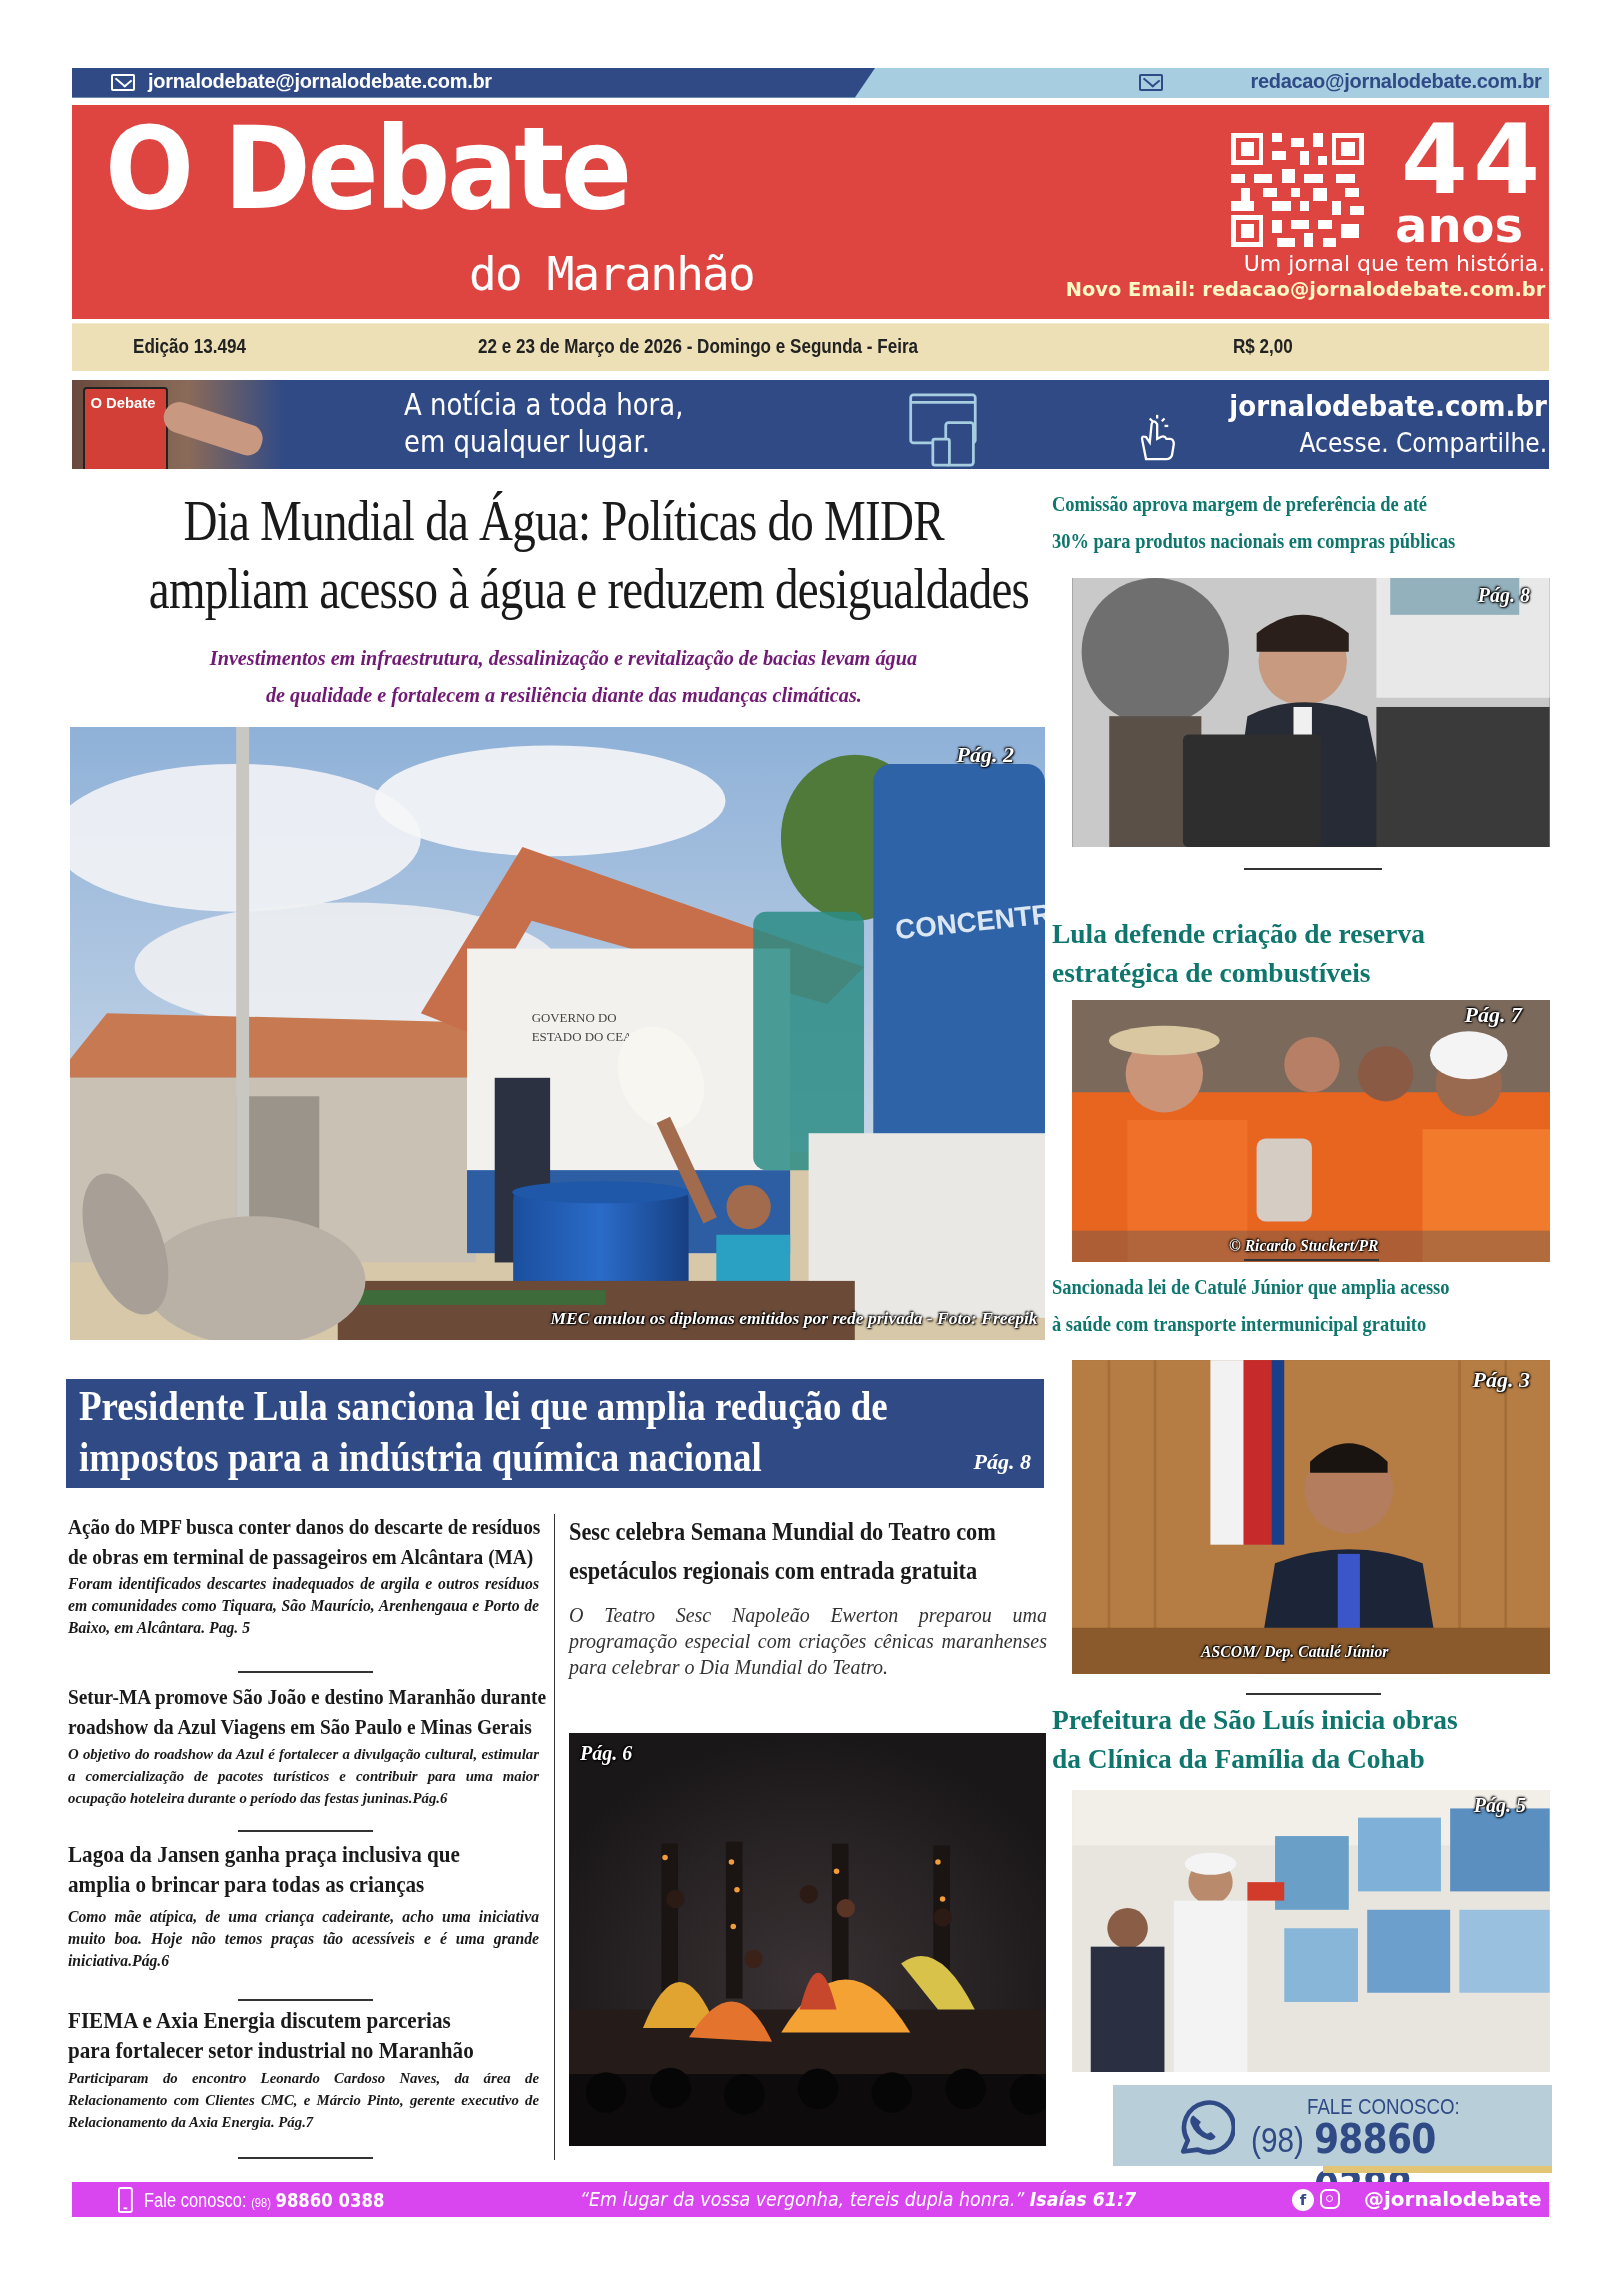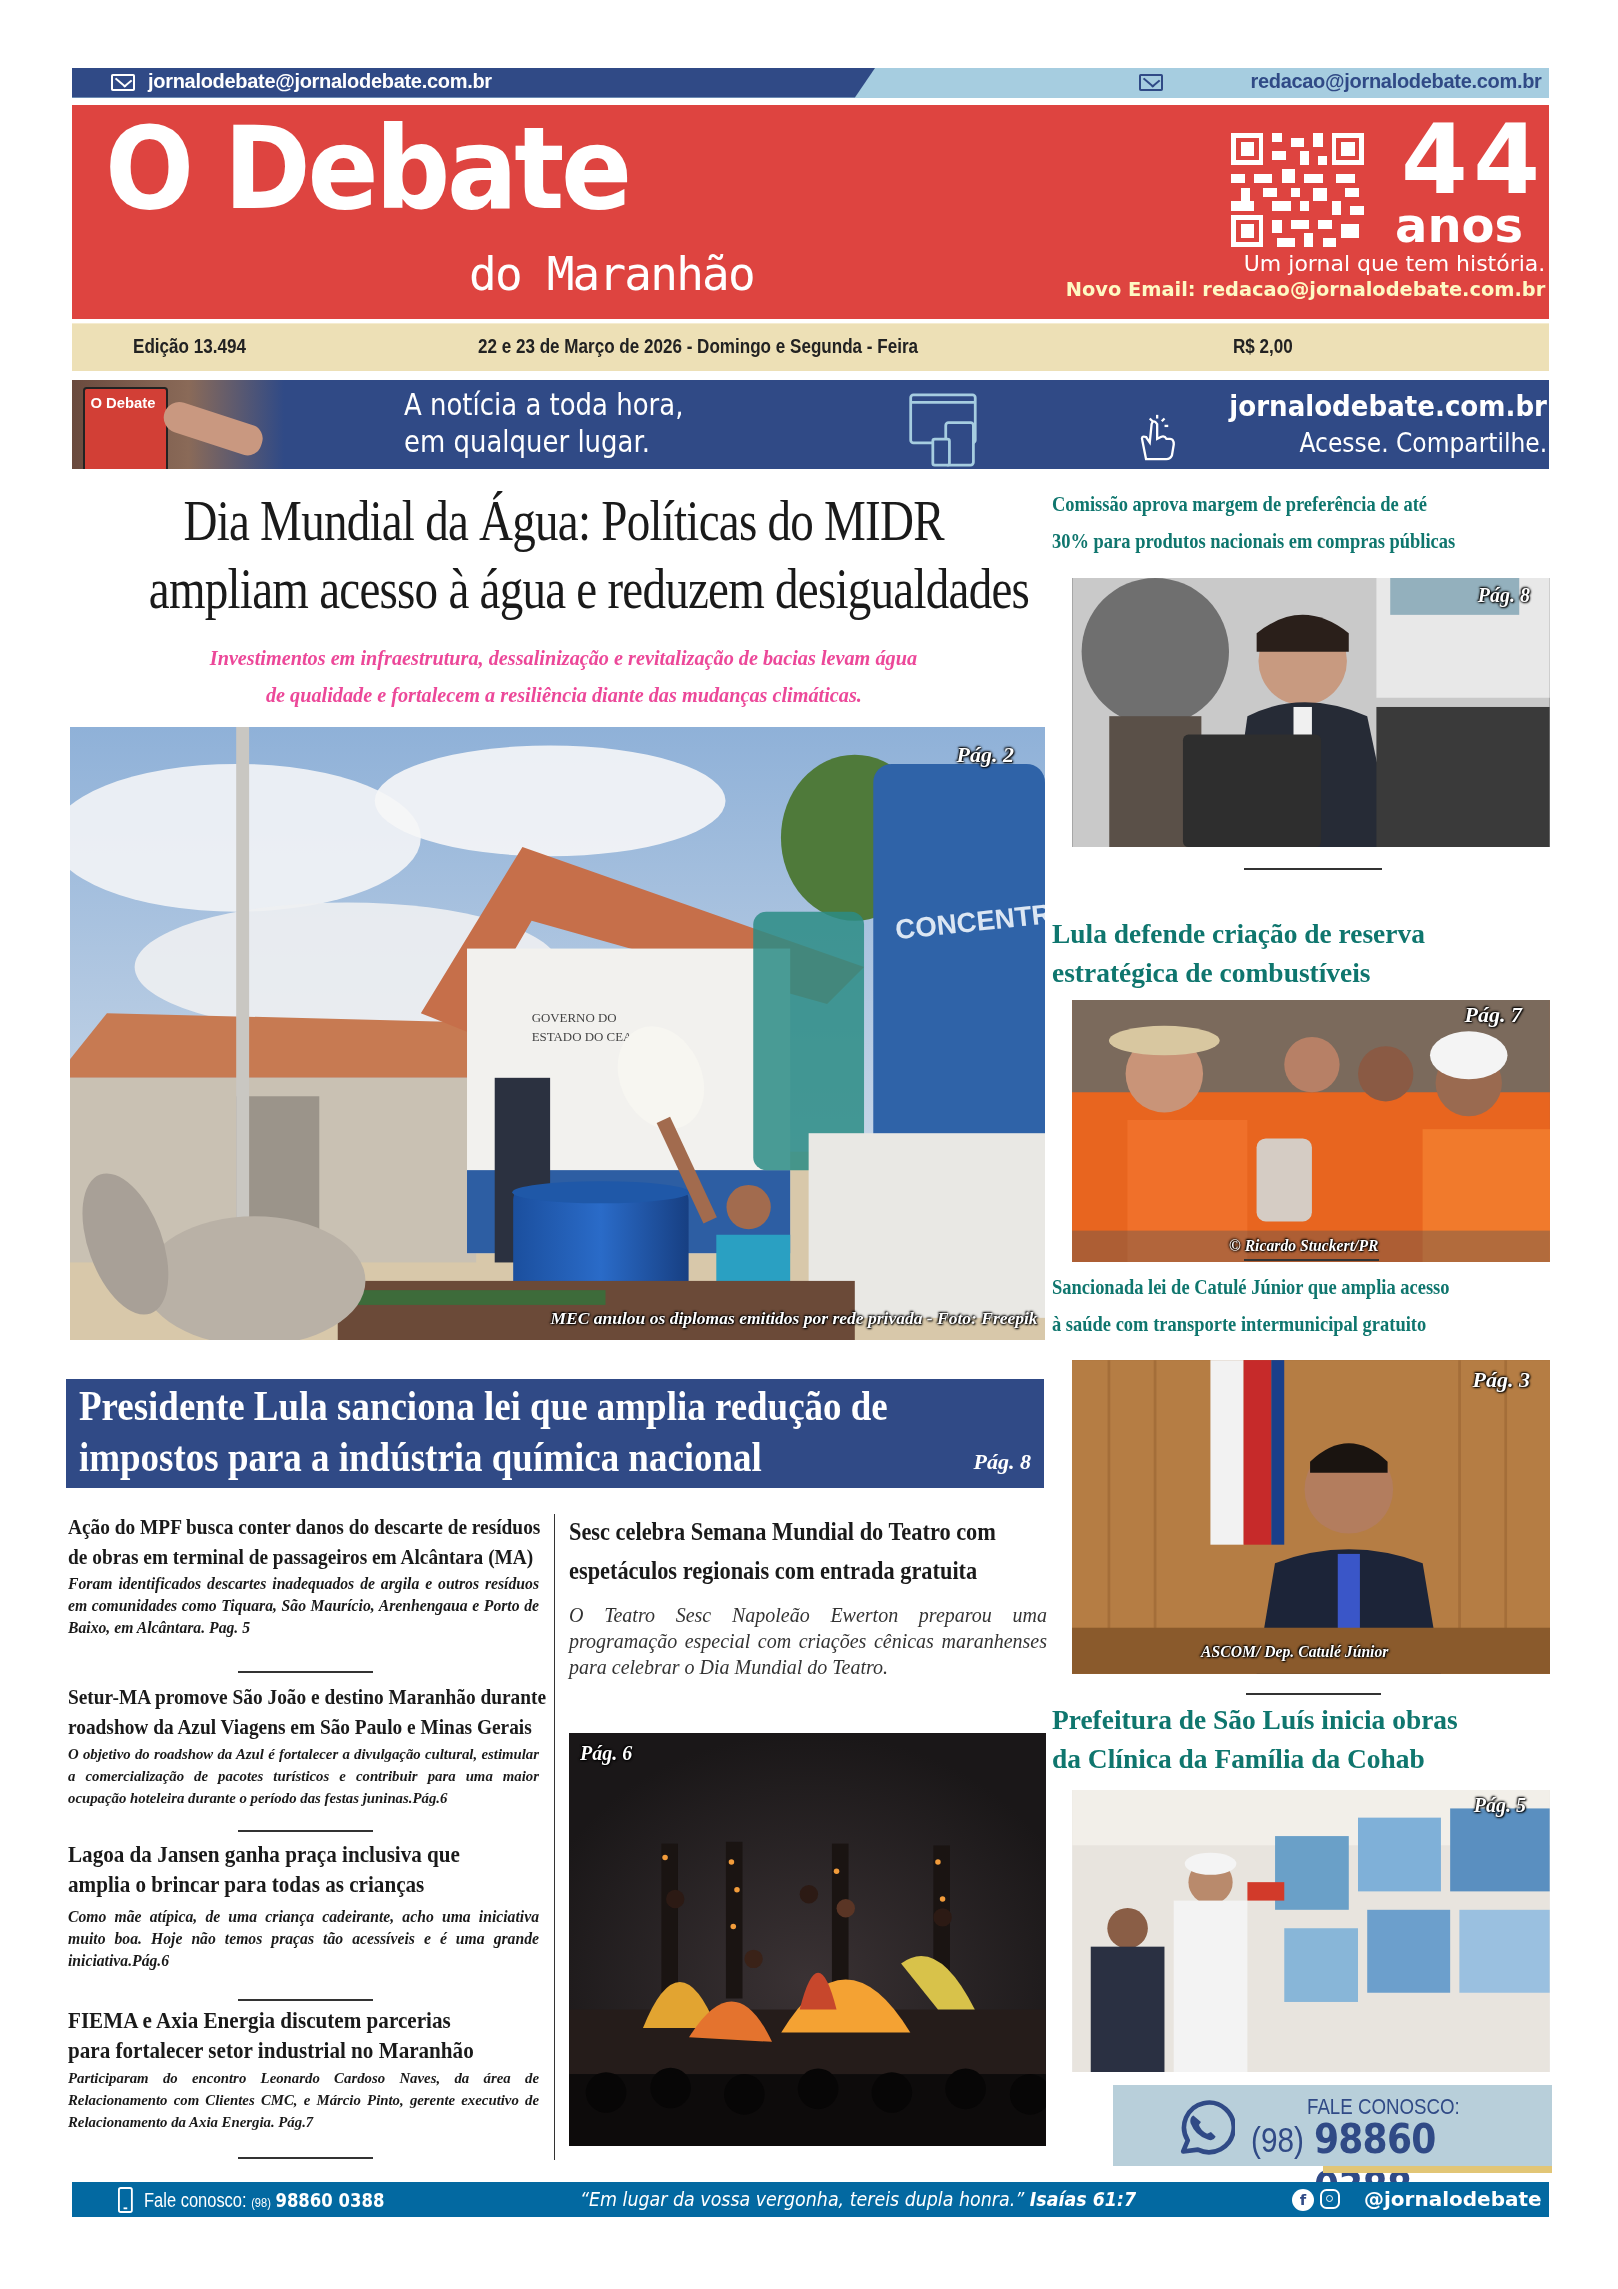--- a/index.html
+++ b/index.html
@@ -43,21 +43,21 @@
   #devices { position: absolute; left: 835px; top: 13px; width: 83px; height: 74px; }
   #promo-url { position: absolute; right: 1.8px; top: 9.2px; font-family: "DejaVu Sans", sans-serif; font-weight: bold; font-size: 29px; color: #fff; transform: scaleX(0.9); transform-origin: right top; }
   #promo-cta { position: absolute; right: 1.8px; top: 48px; font-family: "DejaVu Sans", sans-serif; font-size: 26px; color: #fff; transform: scaleX(0.9); transform-origin: right top; }
   #hand-icon { position: absolute; left: 1061px; top: 33px; width: 52px; height: 48px; }
 
   
   #lead-title { left: 65px; top: 487px; width: 997px; text-align: center; font-family: "Liberation Serif", serif; font-weight: normal;
     font-size: 56px; line-height: 68px; color: #1a1a1a; letter-spacing: -0.9px; }
   #lead-title span { display: inline-block; transform: scaleX(0.84); transform-origin: center; white-space: nowrap; }
   #lead-sub { left: 65px; top: 639px; width: 997px; text-align: center; font-style: italic; font-weight: bold;
-    font-size: 22px; line-height: 37px; color: #ec4899; }
+    font-size: 22px; line-height: 37px; color: #701a75; }
   #lead-sub span { display: inline-block; transform: scaleX(0.92); white-space: nowrap; }
 
   .photo { position: absolute; overflow: hidden; }
   .pag { position: absolute; font-family: "Liberation Serif", serif; font-style: italic; font-weight: bold; color: #fff;
     text-shadow: 0 0 2.8px #000, 0.9px 0.9px 1.8px #000, -0.9px -0.9px 1.8px #000; font-size: 22px; }
   .caption { position: absolute; font-family: "Liberation Serif", serif; font-style: italic; font-weight: bold; color: #fff;
     text-shadow: 0 0 2.8px #000, 0.9px 0.9px 1.8px #000, -0.9px -0.9px 1.8px #000; font-size: 16.6px; white-space: nowrap; }
 
   #lead-photo { left: 70px; top: 727px; width: 975px; height: 613px;
     background:
@@ -87,21 +87,21 @@
   .rhead div { white-space: nowrap; transform-origin: left top; }
 
   #fale-box { left: 1113px; top: 2085px; width: 439px; height: 81px; background: #b8cfda; }
   #fale-label { position: absolute; left: 194px; top: 9.2px; font-family: "Liberation Sans", sans-serif; font-size: 22px; color: #304a86; transform: scaleX(0.85); transform-origin: left top; }
   #fale-ddd { position: absolute; left: 138px; top: 35px; font-family: "Liberation Sans", sans-serif; font-size: 35px; color: #304a86; transform: scaleX(0.85); transform-origin: left top; }
   #fale-num { position: absolute; left: 201px; top: 29.5px; font-family: "DejaVu Sans", sans-serif; font-weight: bold; font-size: 41px; color: #304a86; letter-spacing: -0.9px; transform: scaleX(0.88); transform-origin: left top; }
   #wa-icon { position: absolute; left: 57px; top: 14.8px; width: 65px; height: 57px; }
   #gold-strip { left: 1323px; top: 2166px; width: 229px; height: 7.4px; background: #e2c676; }
 
   
-  #footer { left: 72px; top: 2182px; width: 1477px; height: 35px; background: #0369a1; text-decoration: underline; }
+  #footer { left: 72px; top: 2182px; width: 1477px; height: 35px; background: #d946ef; text-decoration: underline; }
   #footer .f-left { position: absolute; left: 55px; top: 6.5px; font-family: "Liberation Sans", sans-serif; font-size: 19.4px; color: #fff; white-space: nowrap; transform: scaleX(0.85); transform-origin: left top; }
   #footer .f-left b { font-family: "DejaVu Sans", sans-serif; }
   #footer .f-quote { position: absolute; left: 508px; top: 5.5px; font-family: "DejaVu Sans", sans-serif; font-style: italic; font-size: 19.4px; color: #fff; white-space: nowrap; transform: scaleX(0.9); transform-origin: left top; }
   #footer .f-right { position: absolute; right: 7.4px; top: 4.6px; font-family: "DejaVu Sans", sans-serif; font-weight: bold; font-size: 20px; color: #fff; }
   .social { position: absolute; top: 7.4px; width: 22px; height: 22px; border-radius: 50%; background: #fff; color: #304a86;
     font-family: "DejaVu Sans", sans-serif; font-weight: bold; font-size: 14.8px; text-align: center; line-height: 22px; }
 </style>
 </head>
 <body>
 

